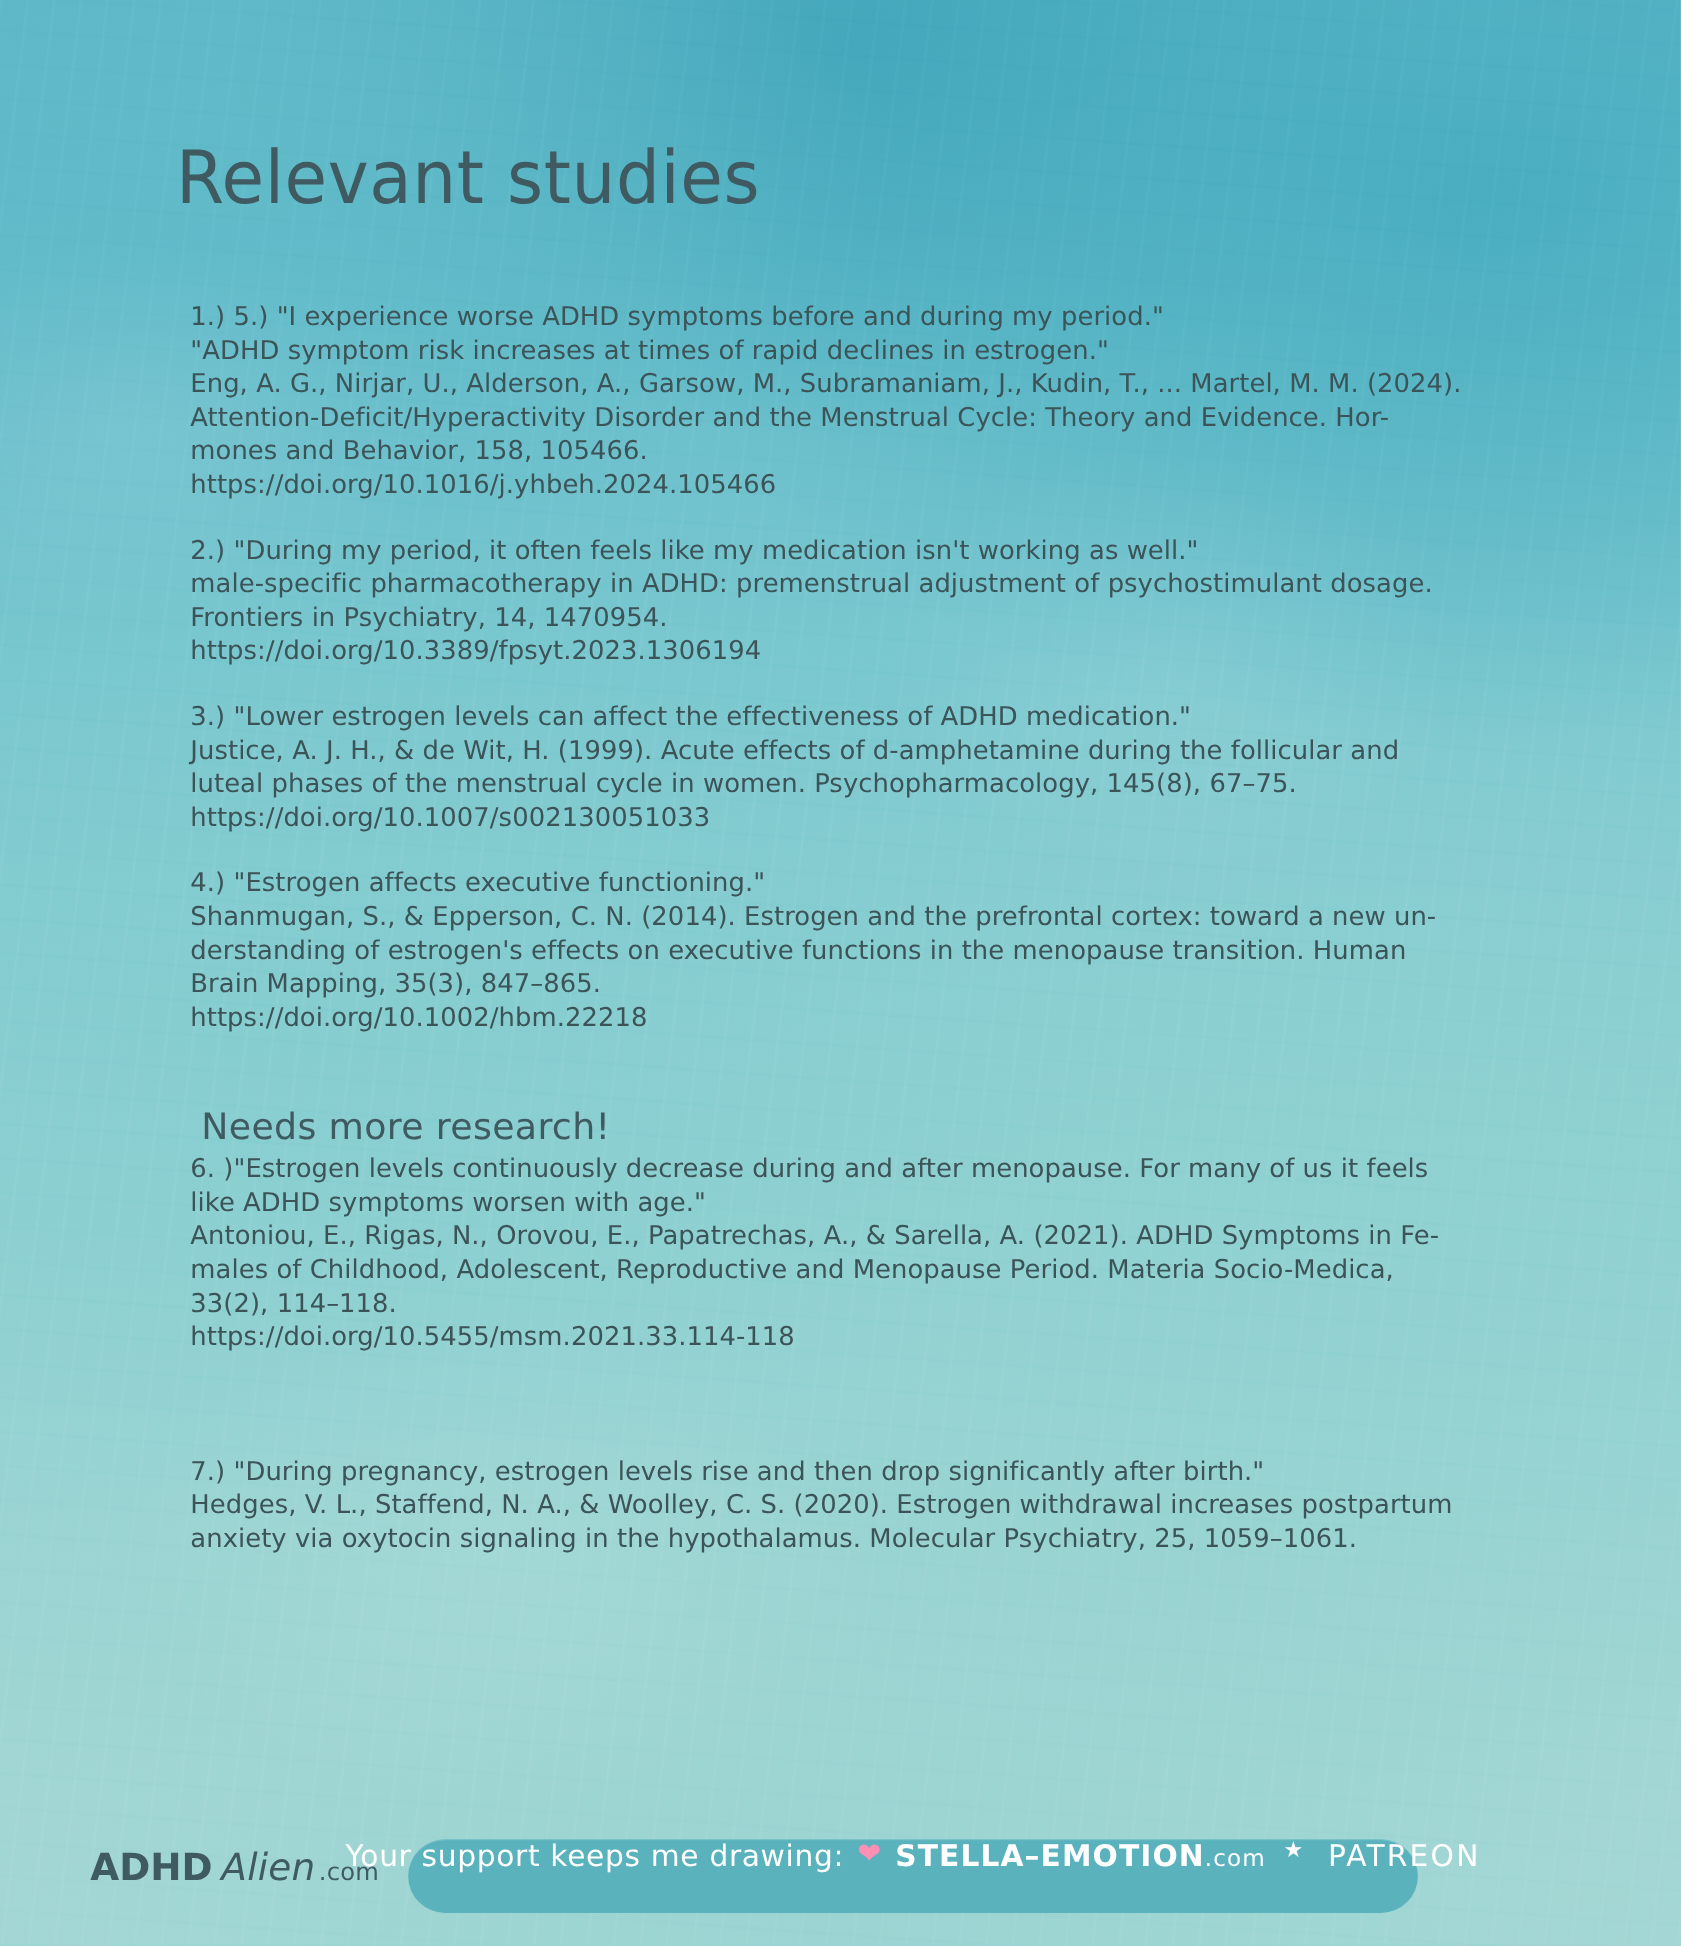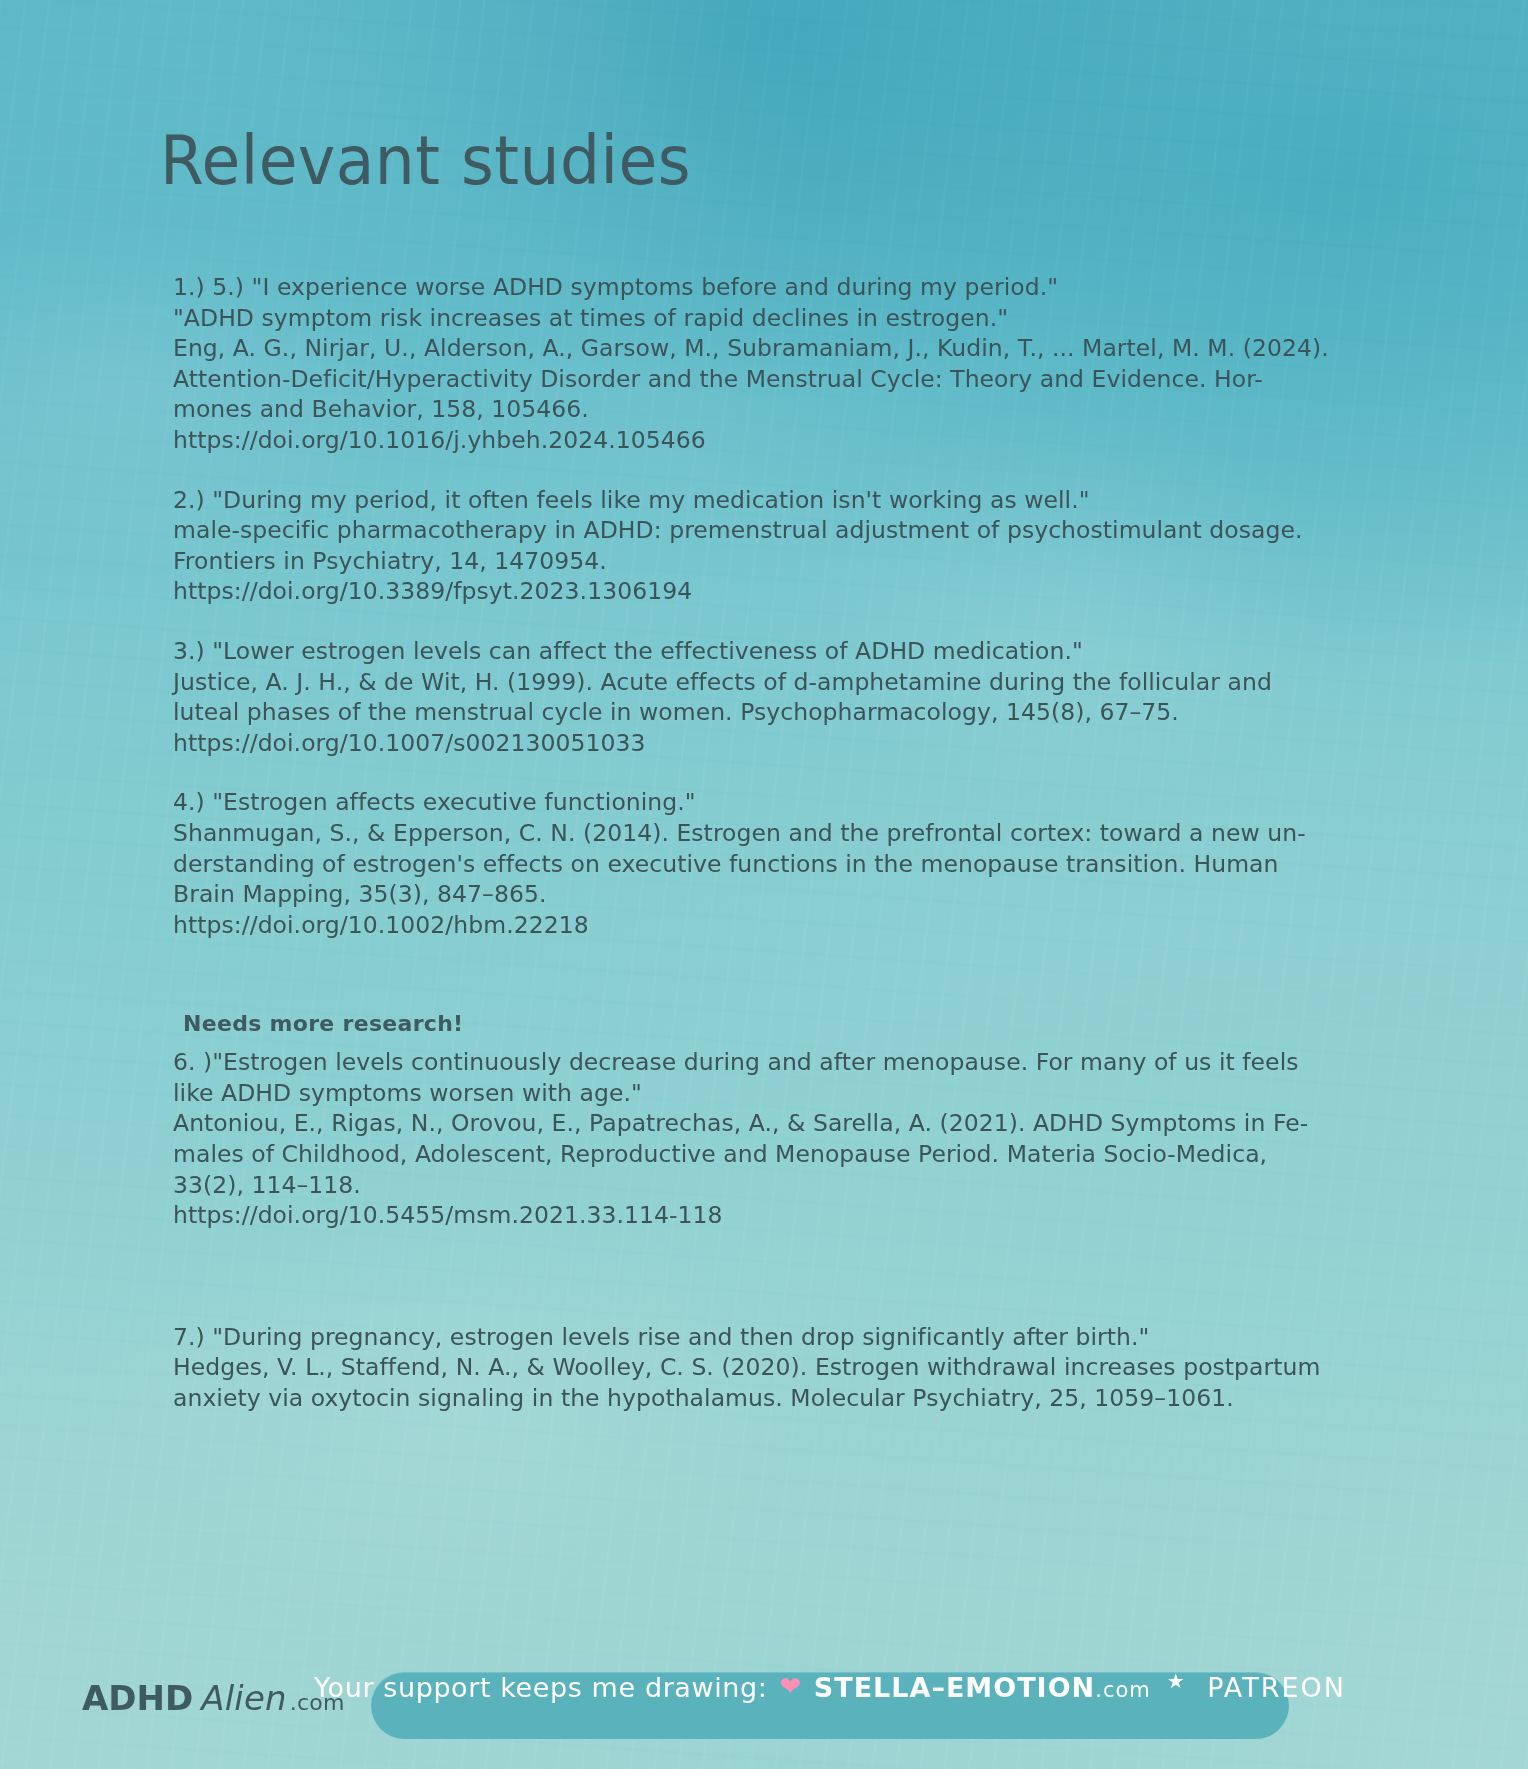--- a/index.html
+++ b/index.html
@@ -85,26 +85,25 @@
   }
 
   .entry {
     margin: 0 0 29px 0;
   }
   .entry .line {
     white-space: nowrap;
   }
 
   .section-head {
-    font-size: 22px;
+    font-size: 33px;
     line-height: 42px;
     color: #3f5a60;
     margin: 0 0 2px 10px;
     letter-spacing: 0.3px;
-    font-weight: bold;
   }
 
   .gap-lg { height: 34px; }
   .gap-xl { height: 62px; }
 
   
   #footer {
     position: absolute;
     left: 4px;
     right: 0;

